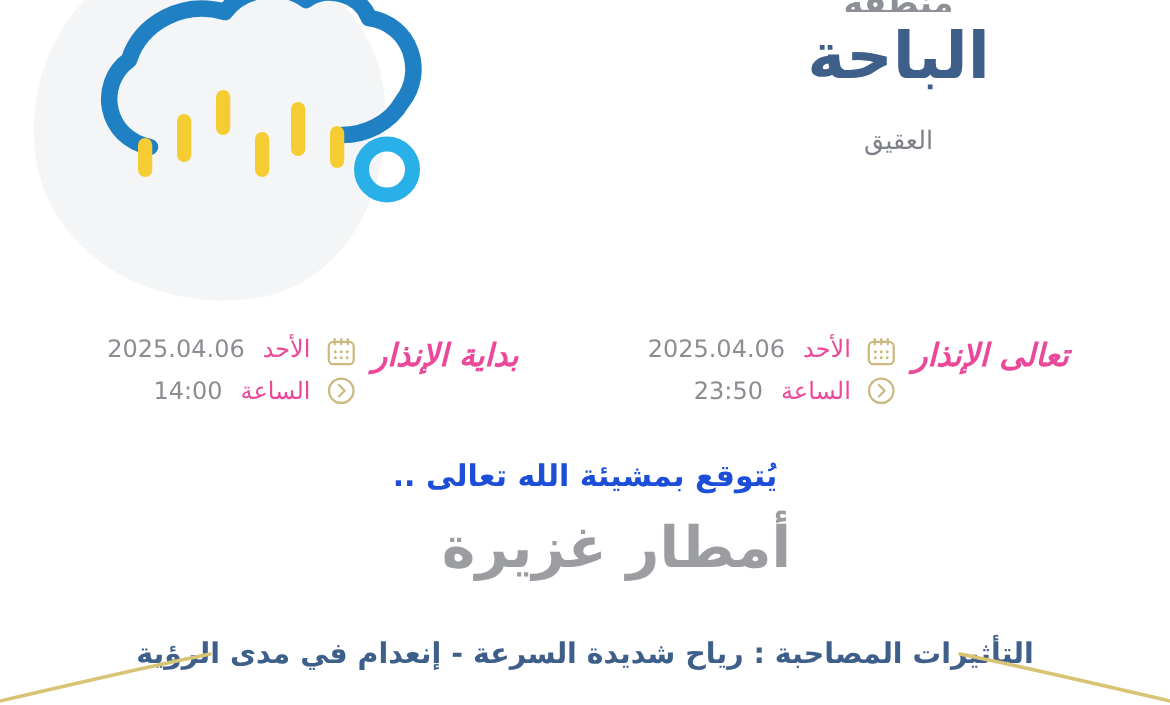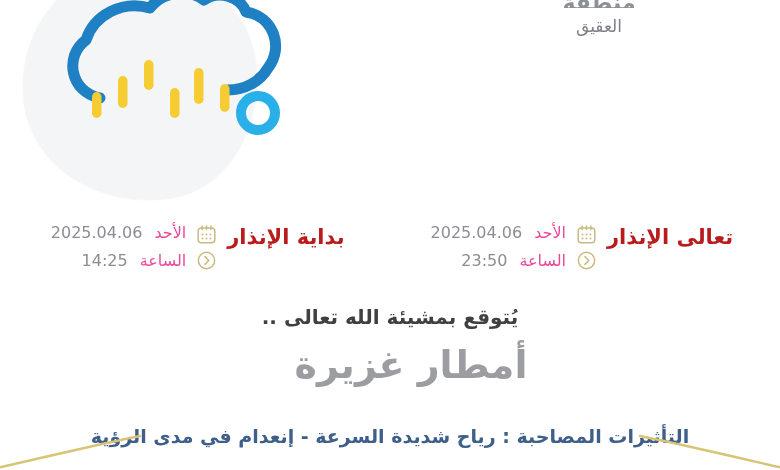--- a/index.html
+++ b/index.html
@@ -68,21 +68,21 @@
     font-size: 43px;
     font-weight: bold;
     color: #3d5f89;
     line-height: 1.16;
     margin: 6px 0 0 0;
     letter-spacing: -0.5px;
   }
   .region-sub {
     font-size: 17px;
     color: #7e8187;
-    margin-top: 10px;
+    margin-top: 22px;
     line-height: 1;
   }
 
   
   .datetime-strip {
     position: absolute;
     left: 0;
     right: 0;
     top: 222px;
     height: 62px;
@@ -97,24 +97,25 @@
     flex-direction: row;
     align-items: flex-start;
     direction: rtl;
   }
   .dt-group.start { margin-left: 8px; }
   .dt-group.end   { margin-right: 4px; }
 
   .dt-label {
     font-size: 21px;
     font-weight: bold;
-    color: #b91c1c;
+    color: #ec4899;
     white-space: nowrap;
     line-height: 26px;
     padding-top: 2px;
+    font-style: italic;
   }
   .dt-icons {
     display: flex;
     flex-direction: column;
     align-items: center;
     gap: 5px;
     margin: 0 10px;
     padding-top: 2px;
   }
   .dt-values {
@@ -145,21 +146,21 @@
   .forecast {
     position: absolute;
     left: 0; right: 0;
     top: 304px;
     text-align: center;
     direction: rtl;
   }
   .forecast-lead {
     font-size: 20px;
     font-weight: bold;
-    color: #404040;
+    color: #1d4ed8;
     line-height: 1.3;
   }
   .forecast-main {
     font-size: 38px;
     font-weight: bold;
     color: #9b9da1;
     margin-top: 12px;
     line-height: 1.25;
     letter-spacing: -0.5px;
     margin-left: 42px;
@@ -209,20 +210,21 @@
       <rect x="128" y="102" width="9.5" height="30" rx="4.8" fill="#f5cc32"></rect>
       <rect x="152" y="82" width="9.5" height="36" rx="4.8" fill="#f5cc32"></rect>
       <rect x="178" y="98" width="9.5" height="28" rx="4.8" fill="#f5cc32"></rect>
 
       <circle cx="216" cy="127" r="17" fill="none" stroke="#29b0e8" stroke-width="10"></circle>
     </svg>
   </div>
 
   <div class="header-block">
     <div class="region-kicker">منطقة</div>
+    <div class="region-title">الباحة</div>
     <div class="region-sub">العقيق</div>
   </div>
 
   <div class="datetime-strip">
 
     <div class="dt-group start">
       <div class="dt-label">بداية الإنذار</div>
       <div class="dt-icons">
         <svg class="mini-icon" viewBox="0 0 24 24">
           <rect x="2.5" y="4.5" width="19" height="17" rx="3.5" fill="none" stroke="#cbb97f" stroke-width="1.7"></rect>
@@ -239,21 +241,21 @@
           <path d="M10.2 7.6L14.6 12l-4.4 4.4" fill="none" stroke="#cbb97f" stroke-width="1.7" stroke-linecap="round" stroke-linejoin="round"></path>
         </svg>
       </div>
       <div class="dt-values">
         <div class="dt-row">
           <span class="dt-word">الأحد</span>
           <span class="dt-num">2025.04.06</span>
         </div>
         <div class="dt-row">
           <span class="dt-word">الساعة</span>
-          <span class="dt-num">14:25</span>
+          <span class="dt-num">14:00</span>
         </div>
       </div>
     </div>
 
     <div class="dt-spacer"></div>
 
     <div class="dt-group end">
       <div class="dt-label">تعالى الإنذار</div>
       <div class="dt-icons">
         <svg class="mini-icon" viewBox="0 0 24 24">

